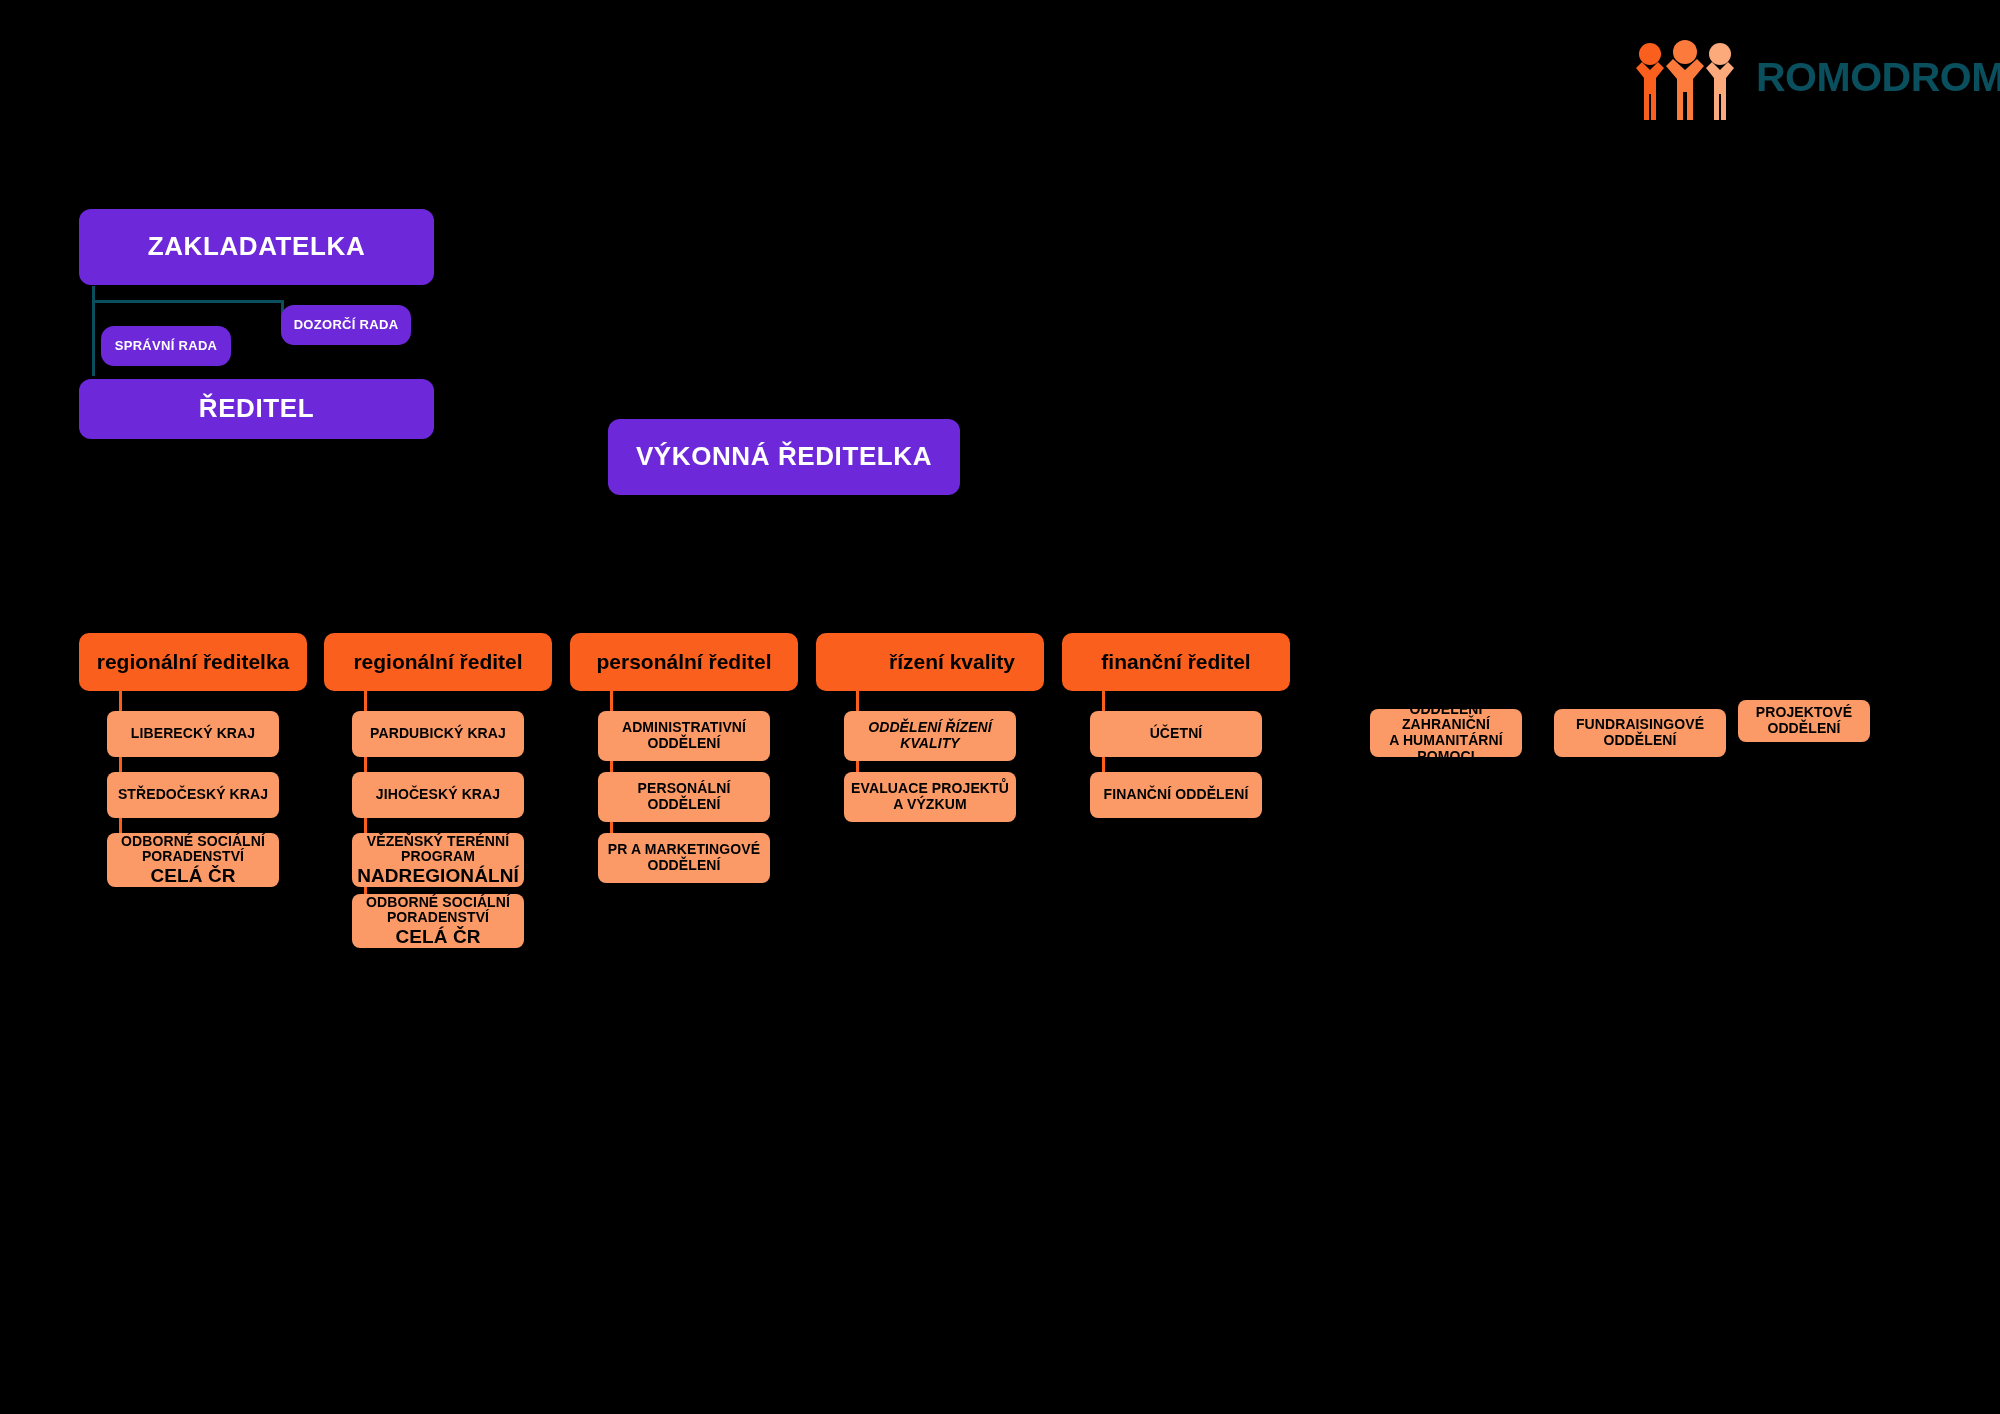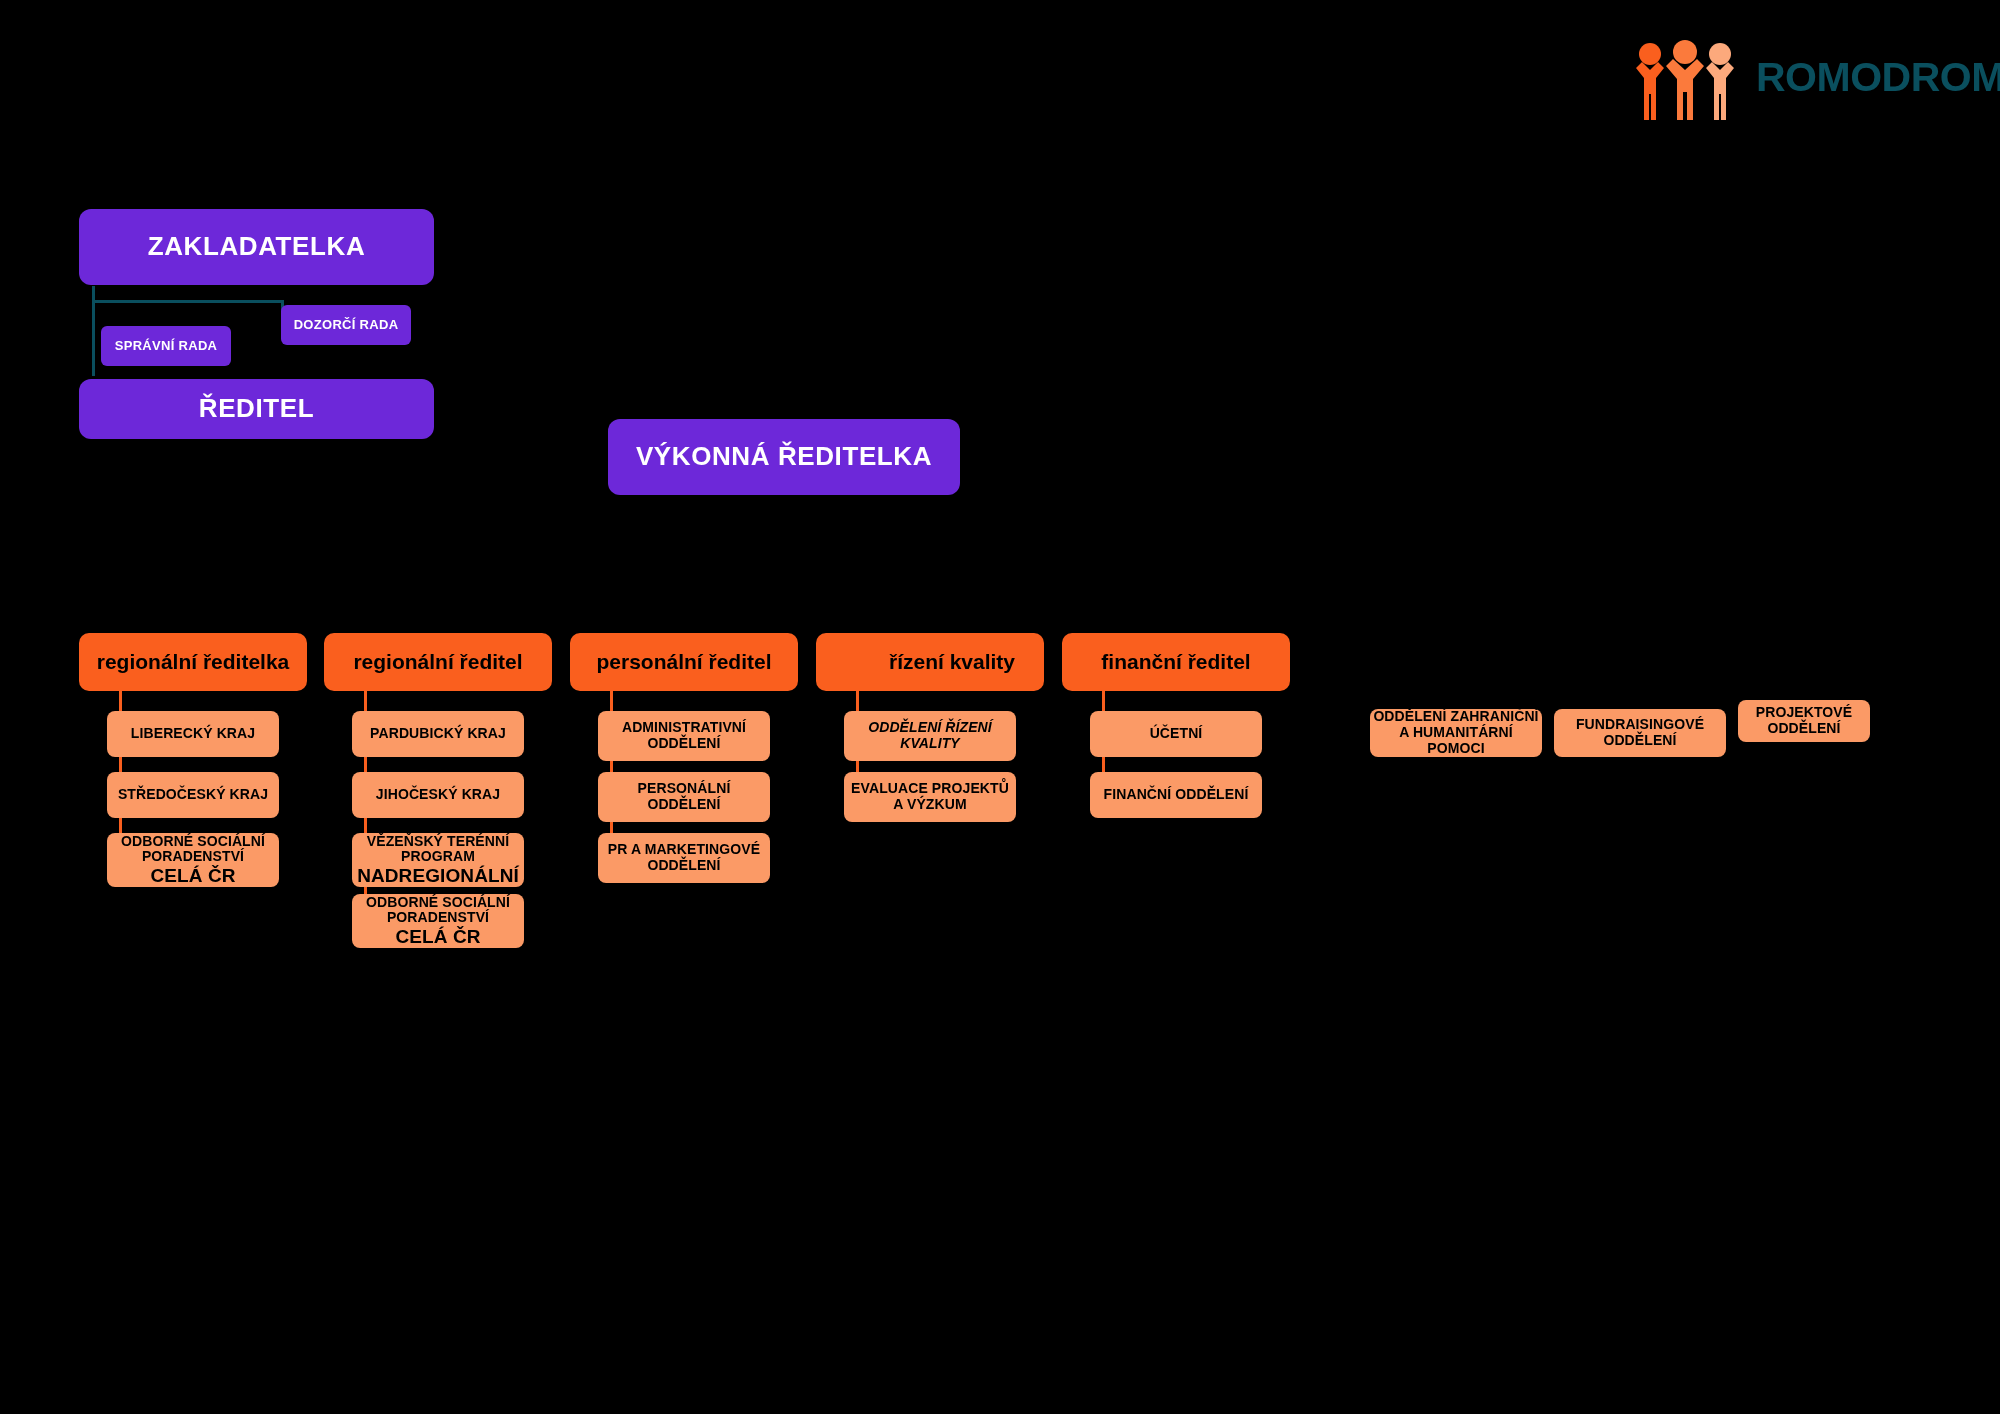--- a/index.html
+++ b/index.html
@@ -55,21 +55,21 @@
   .node .lines .l2 { display: block; }
   .node .lines .l3 { display: block; }
 
   
   .teal {
     background: #6d28d9;
     color: #FFFFFF;
     font-weight: bold;
   }
   .teal-big { font-size: 26px; letter-spacing: 0.6px; border-radius: 12px; }
-  .teal-small { font-size: 13px; letter-spacing: 0.3px; border-radius: 6px; }
+  .teal-small { font-size: 13px; letter-spacing: 0.3px; border-radius: 13px; }
 
   
   .orange {
     background: #FA5F1E;
     color: #000000;
     font-weight: bold;
     font-size: 21px;
     border-radius: 10px;
   }
 
@@ -211,21 +211,21 @@
       <div class="node lorange" style="left: 1090px; top: 711px; width: 172px; height: 46px;">
         <span class="lines"><span class="l1">ÚČETNÍ</span></span>
       </div>
       <div class="conn" style="left: 1102px; top: 793.5px; width: 28px; height: 3px;"></div>
       <div class="node lorange" style="left: 1090px; top: 772px; width: 172px; height: 46px;">
         <span class="lines"><span class="l1">FINANČNÍ ODDĚLENÍ</span></span>
       </div>
     </div>
 
   <div id="standalone">
-      <div class="node lorange" style="left: 1370px; top: 709px; width: 172px; height: 48px;">
+      <div class="node lorange" style="left: 1370px; top: 709px; width: 152px; height: 48px;">
         <span class="lines"><span class="l1">ODDĚLENÍ ZAHRANIČNÍ</span><span class="l2">A HUMANITÁRNÍ POMOCI</span></span>
       </div>
       <div class="node lorange" style="left: 1554px; top: 709px; width: 172px; height: 48px;">
         <span class="lines"><span class="l1">FUNDRAISINGOVÉ</span><span class="l2">ODDĚLENÍ</span></span>
       </div>
       <div class="node lorange" style="left: 1738px; top: 700px; width: 132px; height: 42px;">
         <span class="lines"><span class="l1">PROJEKTOVÉ ODDĚLENÍ</span></span>
       </div>
     </div>
 

